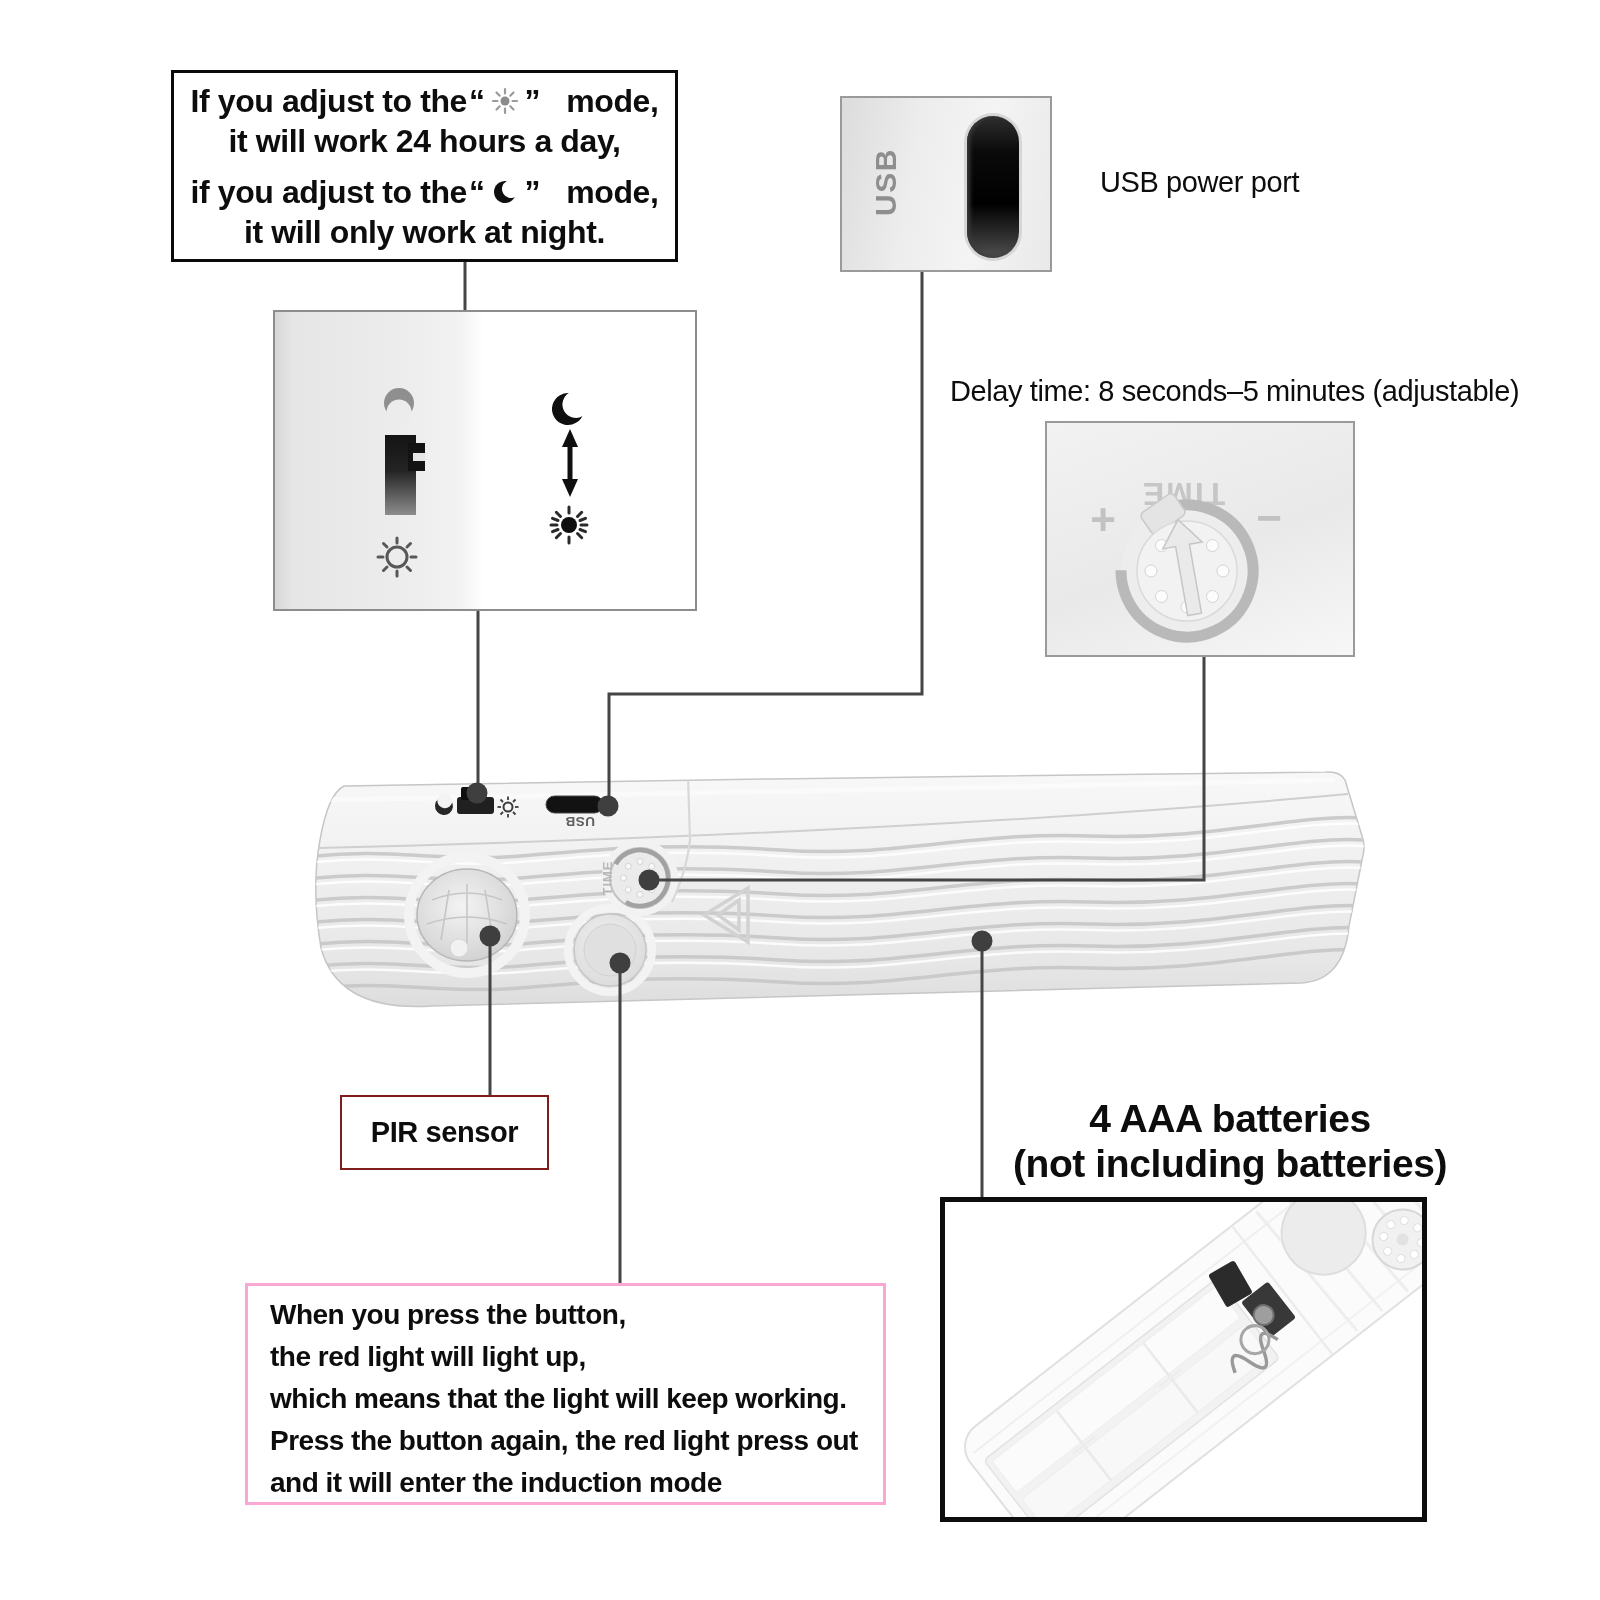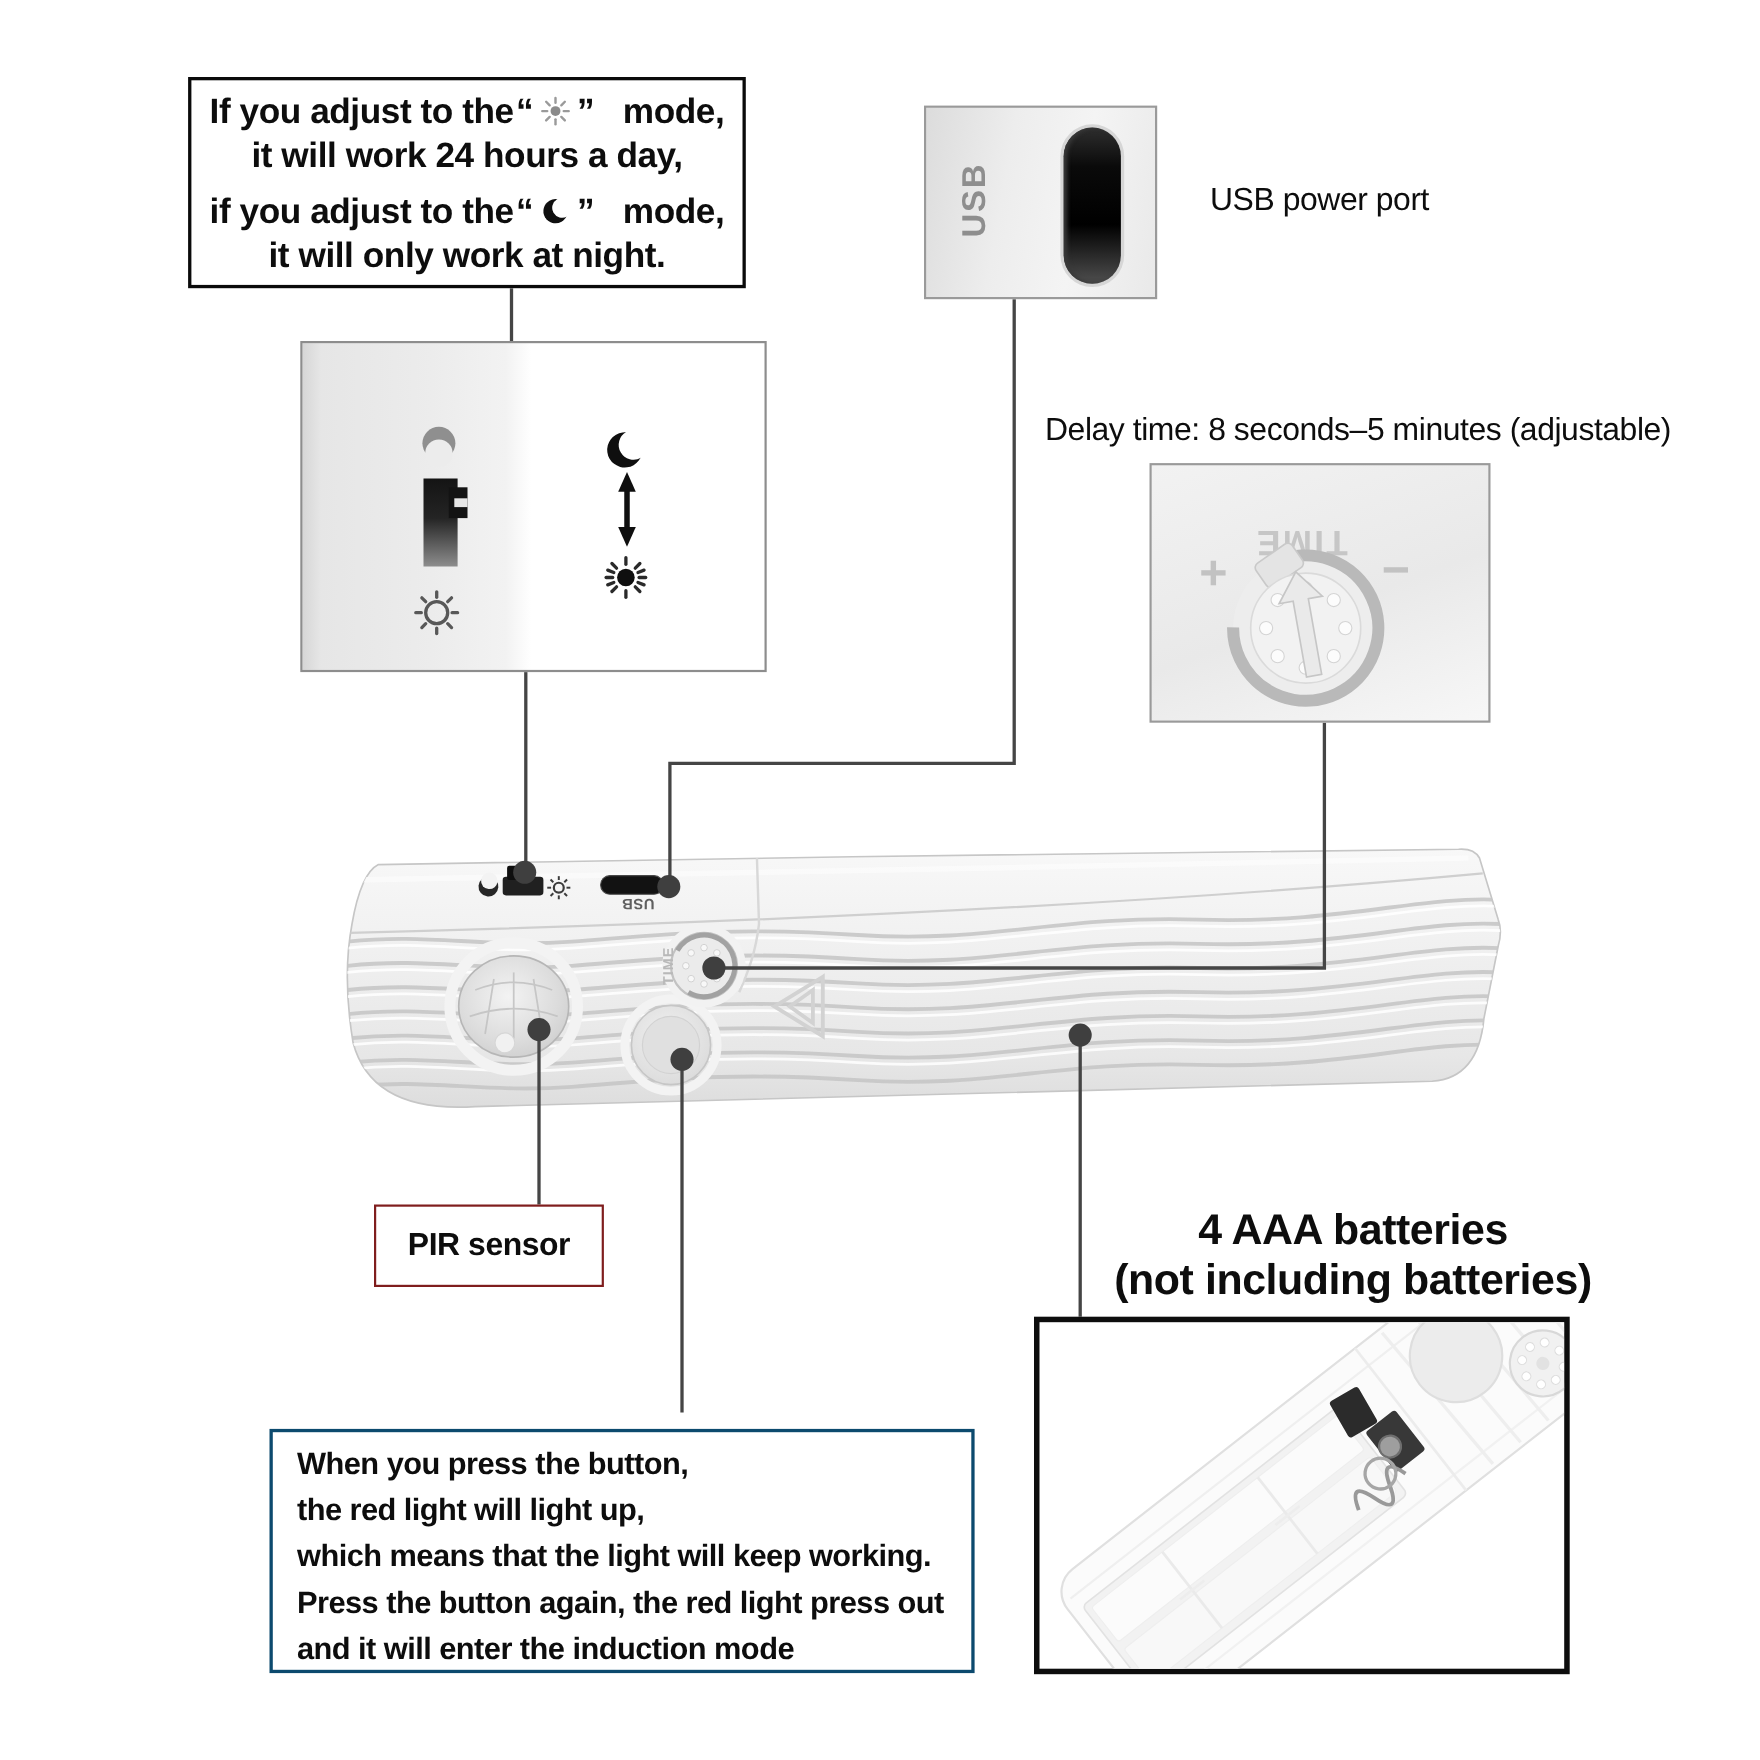--- a/index.html
+++ b/index.html
@@ -22,22 +22,22 @@
   .inline-icon{margin:0 4px;display:inline-block;vertical-align:-4px;}
   .after{margin-left:24px;}
   .plain-label{font-weight:400;font-size:29px;letter-spacing:-0.4px;white-space:nowrap;}
   .usb-label{left:1100px;top:166px;}
   .delay-label{left:950px;top:375px;}
   .pir-box{
     left:340px;top:1095px;width:205px;height:71px;border:2px solid #7f1d1d;
     display:flex;align-items:center;justify-content:center;font-size:29px;font-weight:700;letter-spacing:-0.4px;background:#fff;
   }
   .press-note{
-    left:245px;top:1283px;width:641px;height:222px;border:3px solid #0c4a6e;
-    box-sizing:border-box;padding:8px 0 0 22px;font-size:28px;font-weight:700;line-height:42px;letter-spacing:-0.5px;background:#fff;margin-top:16px;
+    left:245px;top:1283px;width:641px;height:222px;border:3px solid #f9a8d4;
+    box-sizing:border-box;padding:8px 0 0 22px;font-size:28px;font-weight:700;line-height:42px;letter-spacing:-0.5px;background:#fff;
   }
   .battery-title{
     left:1010px;top:1096px;width:440px;text-align:center;font-size:39px;font-weight:700;line-height:45px;letter-spacing:-0.4px;
   }
   
   .photo-box{box-sizing:border-box;overflow:hidden;}
   .mode-box{
     left:273px;top:310px;width:424px;height:301px;border:2px solid #8d8d8d;
     background:linear-gradient(90deg,#d6d6d6 0%,#e6e6e6 4%,#ececec 28%,#f2f2f2 44%,#ffffff 49.5%,#ffffff 100%);
   }

